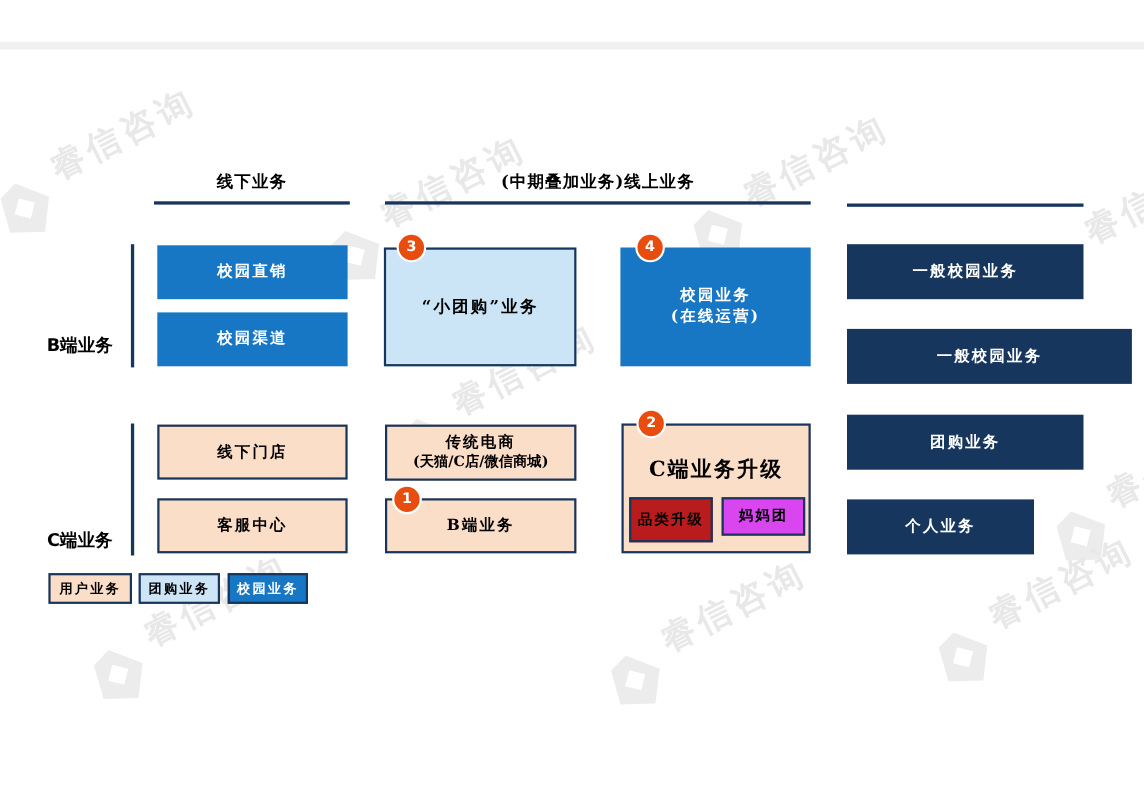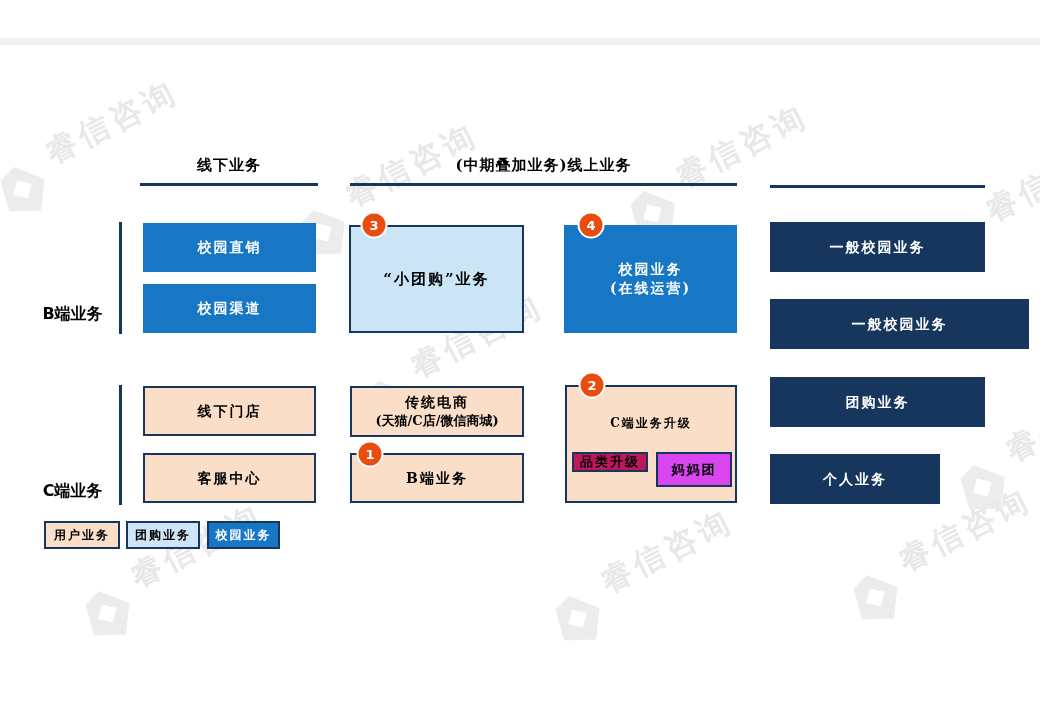--- a/index.html
+++ b/index.html
@@ -83,26 +83,26 @@
   #box-campus-online{left:564px; top:225px; width:173px; height:108px;}
   #box-benchmark{left:770px; top:222px; width:215px; height:50px;}
   #box-general{left:770px; top:299px; width:259px; height:50px;}
 
   
   #box-offline-store{left:143px; top:386px; width:173px; height:50px;}
   #box-service-center{left:143px; top:453px; width:173px; height:50px;}
   #box-trad-ecom{left:350px; top:386px; width:174px; height:51px;}
   #box-c-repurchase{left:350px; top:453px; width:174px; height:50px;}
   #box-c-upgrade{left:565px; top:385px; width:172px; height:118px; justify-content:flex-start;}
-  #box-c-upgrade .upgrade-title{margin-top:28px; font-size:12px;}
+  #box-c-upgrade .upgrade-title{margin-top:28px; font-size:19px;}
   .sub-box{
     position:absolute; display:flex; align-items:center; justify-content:center;
     font-size:13px; font-weight:bold; letter-spacing:2px; border:2px solid #17365d; color:#000;
   }
-  #sub-category{left:5px; top:65px; width:76px; height:20px; background:#be185d;}
+  #sub-category{left:5px; top:65px; width:76px; height:41px; background:#b91c1c;}
   #sub-mama{left:89px; top:65px; width:76px; height:35px; background:#d946ef;}
   #box-groupbuy-biz{left:770px; top:377px; width:215px; height:50px;}
   #box-personal-biz{left:770px; top:454px; width:170px; height:50px;}
 
   
   .badge{
     position:absolute; z-index:5; width:27px; height:27px; border-radius:50%;
     background:#e84d0f; border:2px solid #fff; color:#fff;
     display:flex; align-items:center; justify-content:center;
     font-size:13px; font-weight:bold; transform:translate(-50%,-50%);

